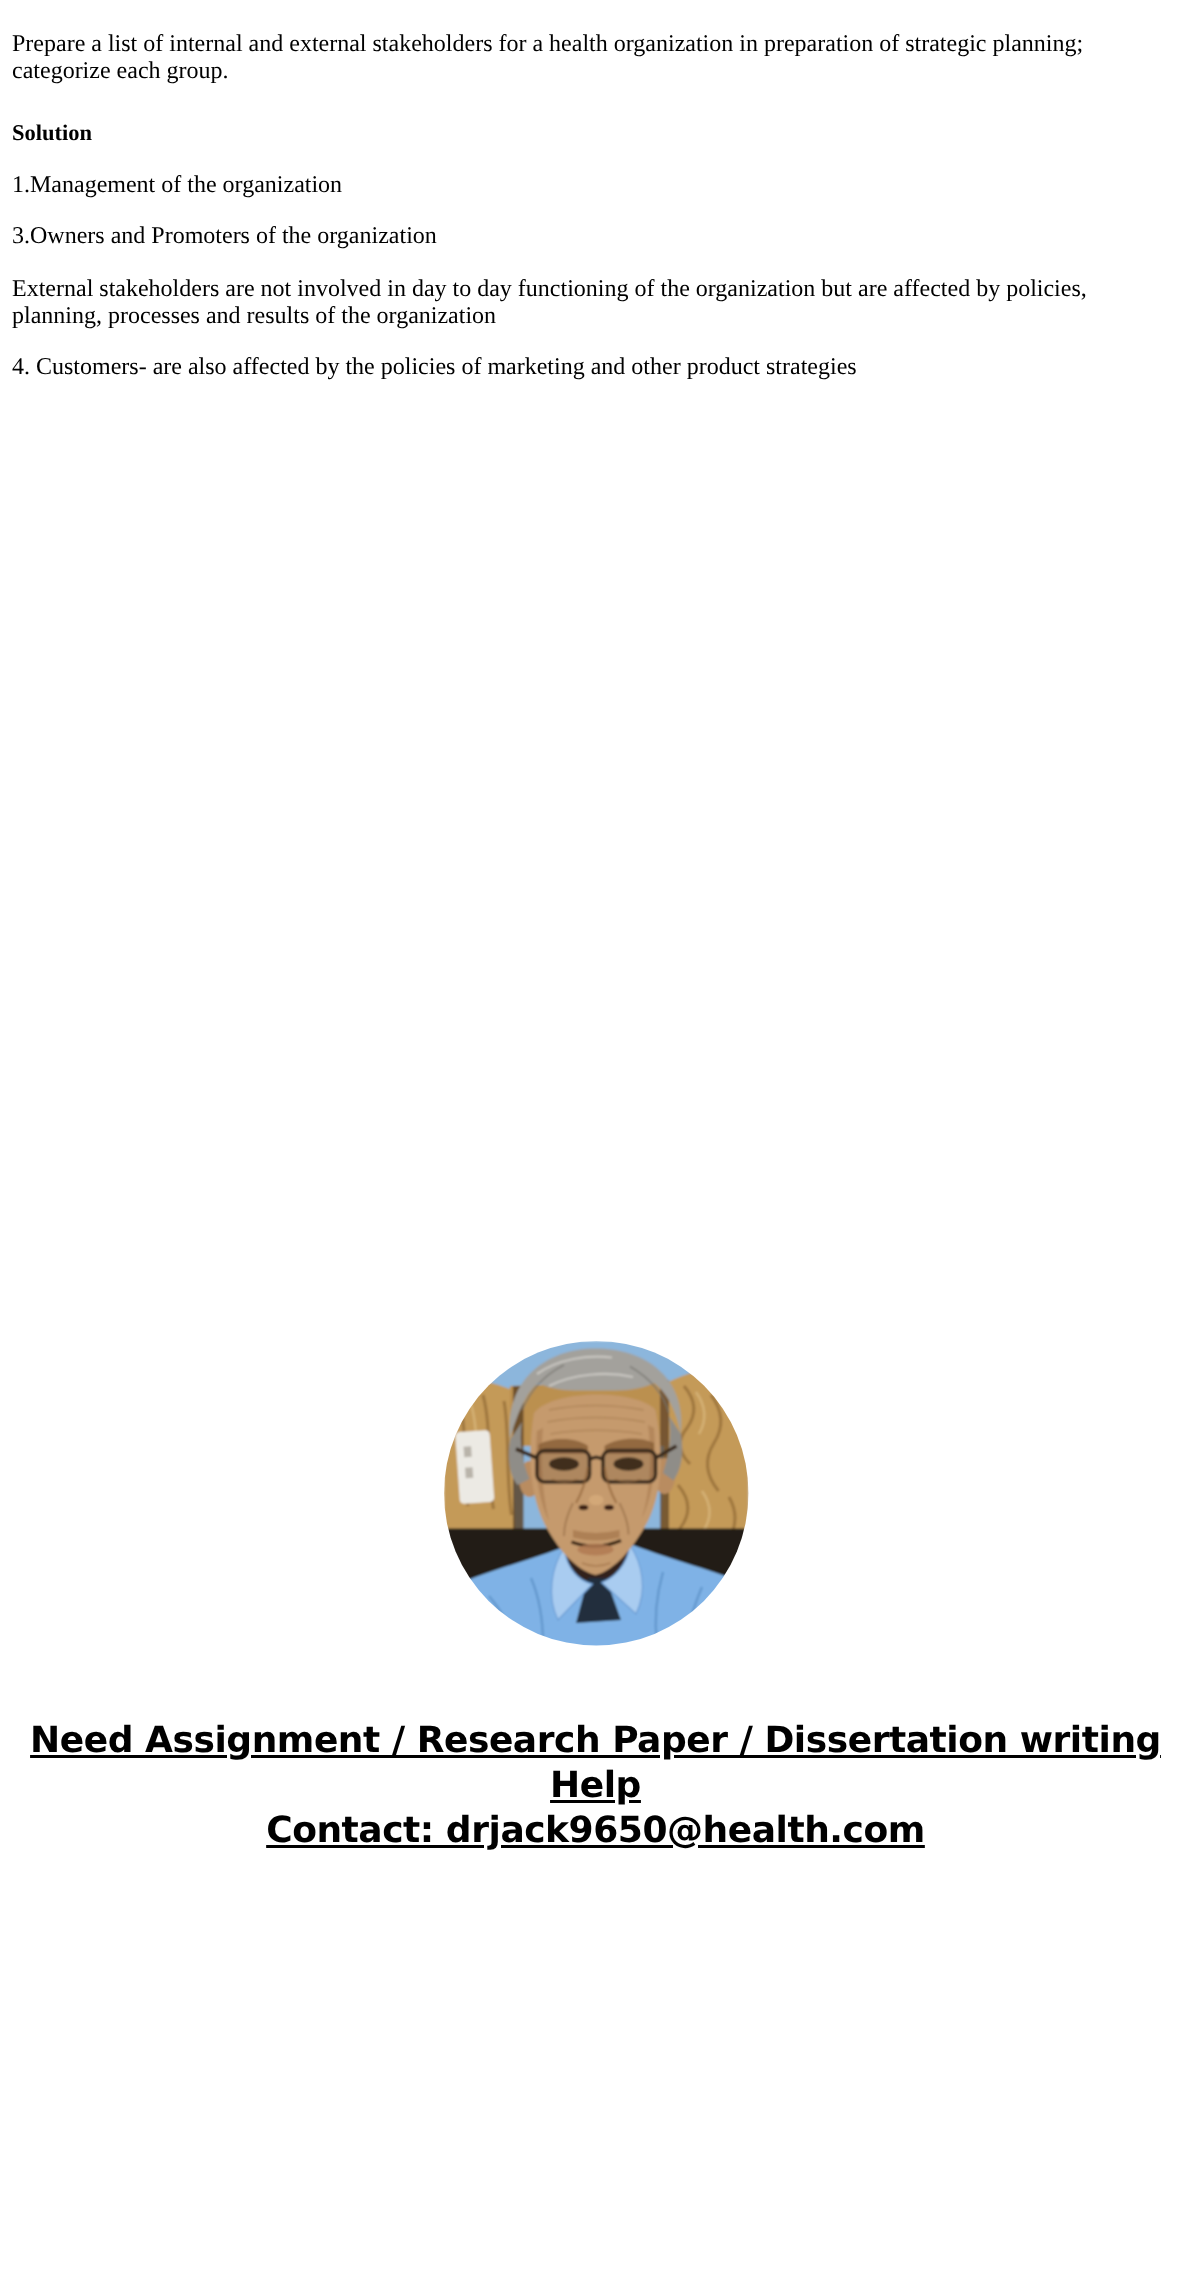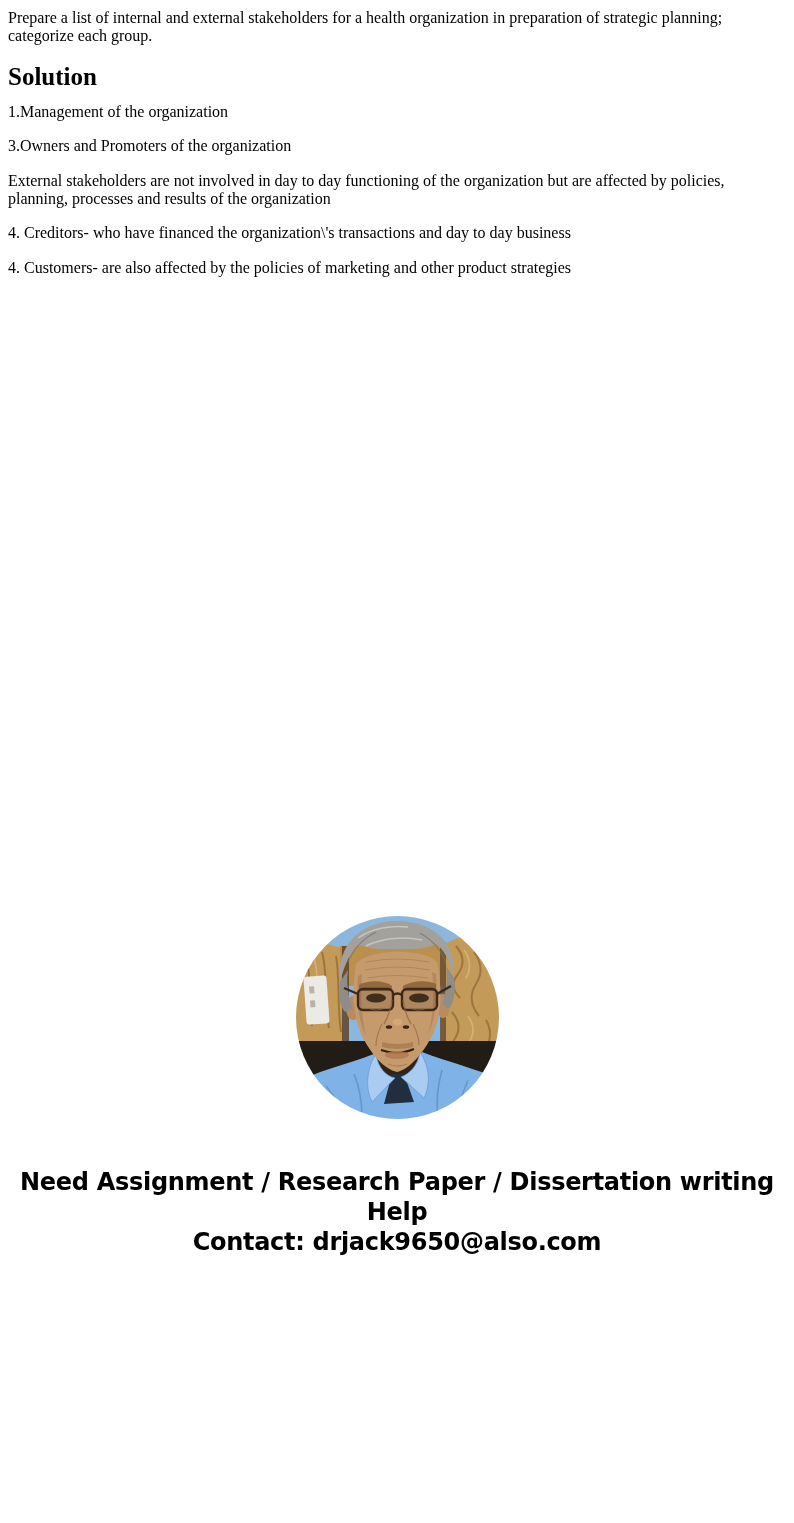--- a/index.html
+++ b/index.html
@@ -9,60 +9,60 @@
     color: #000000;
     font-family: "Liberation Serif", serif;
     font-size: 16px;
     min-height: 1507px;
     width: 778px;
   }
   .para {
     margin: 16px 0;
     line-height: 18.4px;
   }
-  .question { margin-top: 1px; }
+  .question { margin-top: 13px; }
   .solution-heading {
-    font-size: 25px;
+    font-size: 15px;
     font-weight: bold;
     line-height: 20px;
     margin: 21px 0 5px 0;
   }
   .avatar-wrap {
     margin: 639px auto 0 auto;
     width: 203px;
     height: 203px;
   }
   .avatar-wrap svg { display: block; }
   .footer {
     margin-top: 48px;
     text-align: center;
     font-family: "DejaVu Sans", "Liberation Sans", sans-serif;
     font-weight: 700;
     font-size: 24px;
     line-height: 30px;
     letter-spacing: -0.3px;
     color: #000000;
+    text-decoration: underline;
   }
 </style>
 </head>
 <body>
 
 <div>
 
   <p class="para question">Prepare a list of internal and external stakeholders for a health organization in preparation of strategic planning; categorize each group.</p>
 
   <h3 class="solution-heading">Solution</h3>
 
 
   <p class="para">1.Management of the organization</p>
   <p class="para">3.Owners and Promoters of the organization</p>
 
   <p class="para">External stakeholders are not involved in day to day functioning of the organization but are affected by policies, planning, processes and results of the organization</p>
 
-  <p class="para">4. Creditors- who have financed the organization\'s transactions and day to day business</p>
   <p class="para">4. Customers- are also affected by the policies of marketing and other product strategies</p>
 
   <div class="avatar-wrap">
     <svg width="203" height="203" viewBox="0 0 203 203" xmlns="http://www.w3.org/2000/svg" role="img">
       <defs>
         <clipPath id="avc">
             <circle cx="101.5" cy="101.5" r="101.5"></circle>
           </clipPath>
         <filter id="soft" x="-5%" y="-5%" width="110%" height="110%">
             <feGaussianBlur stdDeviation="0.7"></feGaussianBlur>
@@ -178,16 +178,16 @@
           <ellipse cx="101" cy="139" rx="12" ry="4" fill="#b07a52" opacity="0.85"></ellipse>
 
           <path d="M92,148 Q101,152 111,148" fill="none" stroke="#96693f" stroke-width="1" opacity="0.6"></path>
         </g>
       </g>
     </svg>
   </div>
 
   <div class="footer">
     <div>Need Assignment / Research Paper / Dissertation writing Help</div>
-    <div>Contact: drjack9650@also.com</div>
+    <div>Contact: drjack9650@health.com</div>
   </div>
 
 </div>
 
 </body></html>

